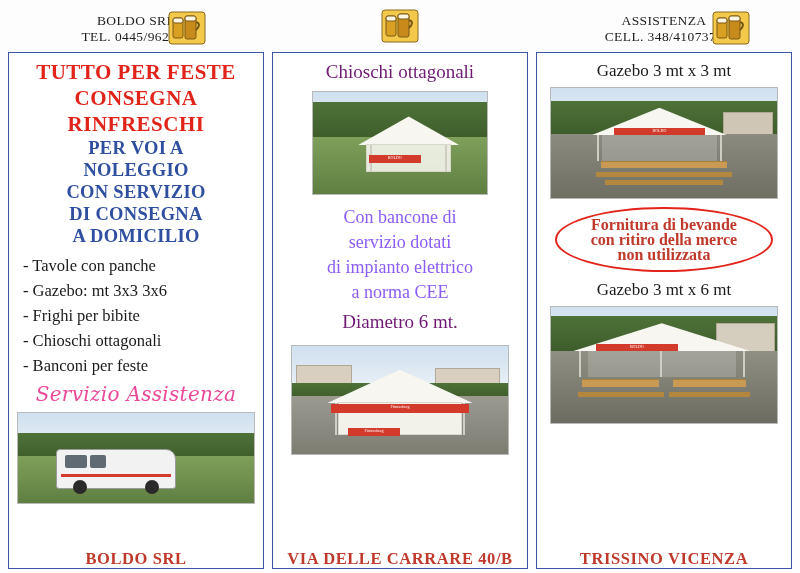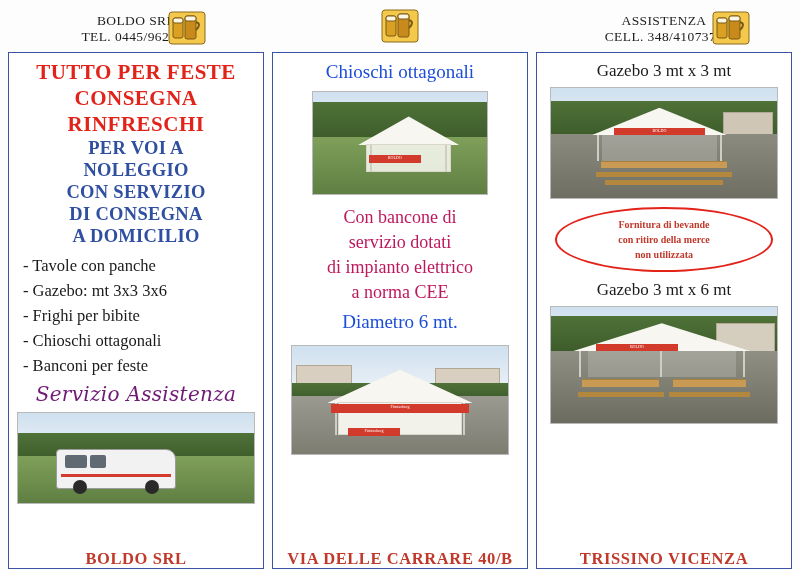--- a/index.html
+++ b/index.html
@@ -92,21 +92,21 @@
     margin-top: 6px;
     padding-left: 6px;
   }
   .list-item {
     color: #1a1a1a;
     font-size: 16.5px;
     line-height: 25px;
     white-space: nowrap;
   }
   .script-red {
-    color: #701a75;
+    color: #ec4899;
     font-size: 20px;
     font-style: italic;
     font-family: "DejaVu Serif", serif;
     text-align: center;
     margin-top: 4px;
     margin-bottom: 4px;
     letter-spacing: .3px;
   }
 
   
@@ -181,46 +181,46 @@
   .van .wheel {
     position: absolute; width: 14px; height: 14px; border-radius: 50%;
     background: #2a2a2a; bottom: -6px;
   }
   .van .stripe {
     position: absolute; height: 3px; background: #d33b2c;
   }
 
   
   .title-dark {
-    color: #1d4ed8;
+    color: #701a75;
     font-size: 19px;
     text-align: center;
     margin: 2px 0 8px 0;
   }
   .t-blue-body {
-    color: #be185d;
+    color: #8b5cf6;
     font-size: 18px;
     line-height: 25px;
     text-align: right;
   }
 
   
   .title-gaz {
     color: #1b1b1b;
     font-size: 17px;
     text-align: center;
     margin: 2px 0 6px 0;
   }
   .oval {
     border: 2px solid #e2231a;
     border-radius: 50%;
     padding: 8px 10px;
     text-align: center;
     color: #c0392b;
-    font-size: 10px;
+    font-size: 16px;
     line-height: 15px;
     font-weight: bold;
     margin: 8px 0 6px 0;
     width: 92%;
   }
 
   
   .footers {
     position: absolute;
     left: 0; right: 0; bottom: 4px;

